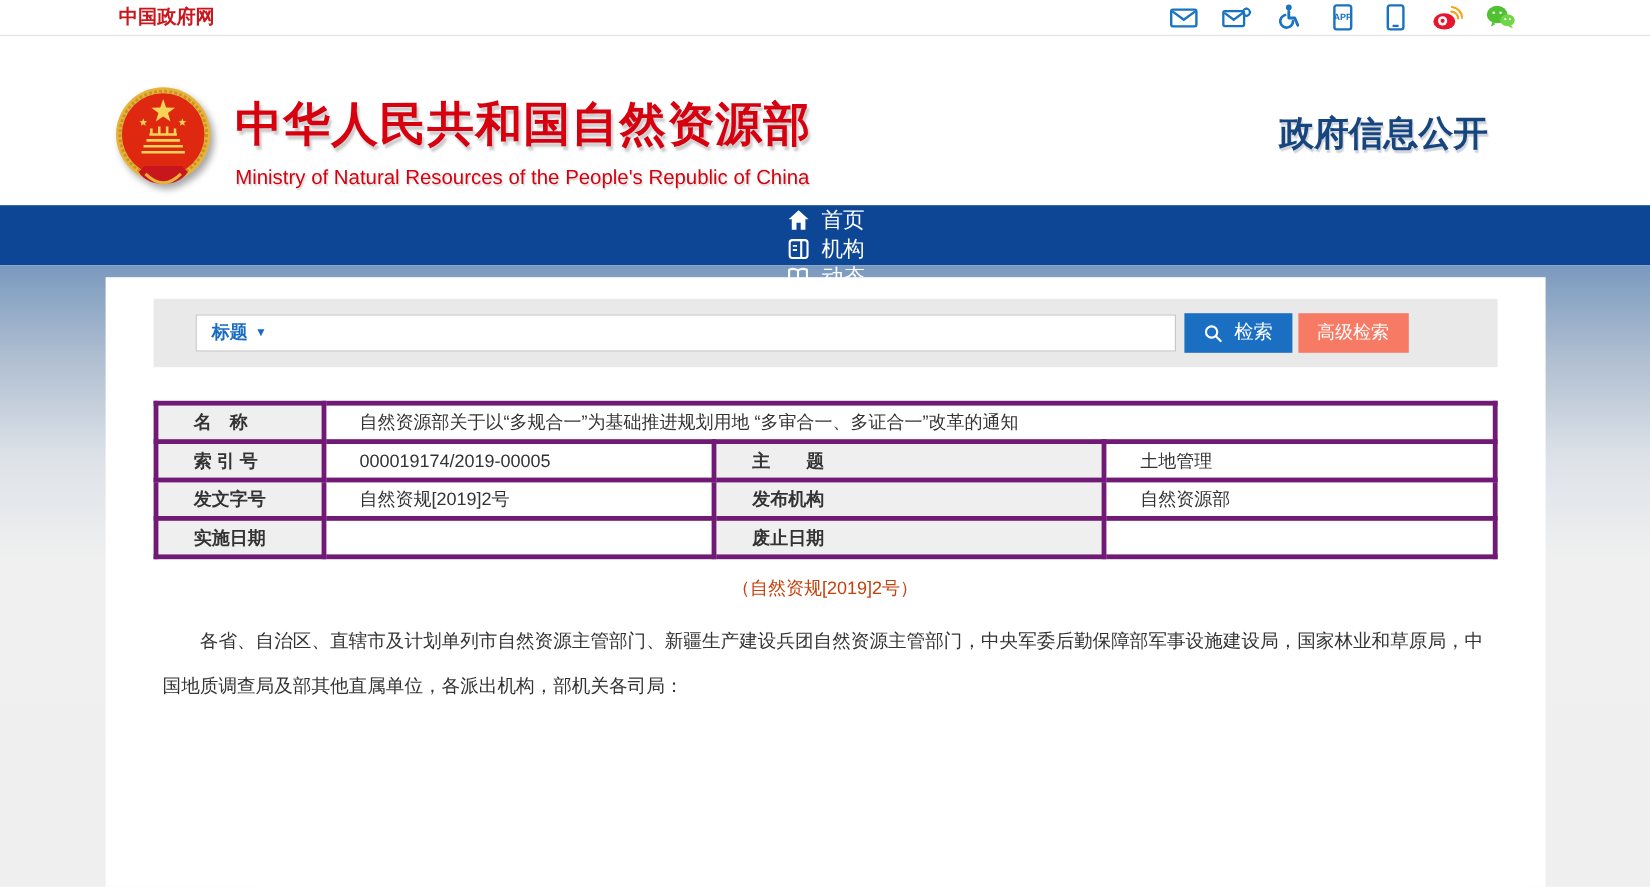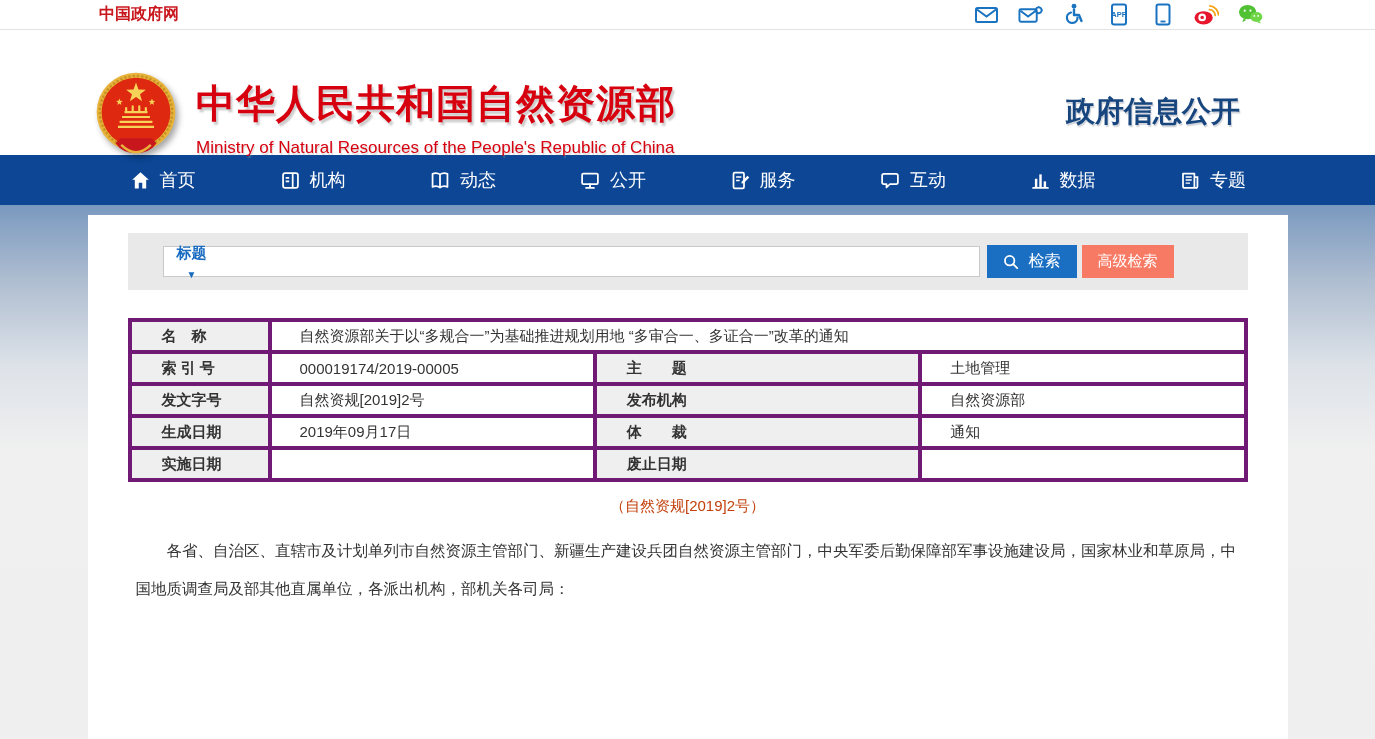--- a/index.html
+++ b/index.html
@@ -21,37 +21,37 @@
   .brand { position:absolute; left:196px; top:47px; }
   .brand-title { color:#d7000f; font-size:39px; font-weight:bold; letter-spacing:1px;
     text-shadow:2px 3px 2px rgba(140,140,140,0.45); white-space:nowrap; }
   .brand-sub { color:#d7000f; font-size:17px; margin-top:7px;
     text-shadow:1px 2px 1px rgba(160,160,160,0.4); white-space:nowrap; }
   .section-title { position:absolute; right:135px; top:62px; color:#17467f;
     font-size:29px; font-weight:bold; text-shadow:1px 2px 1px rgba(120,130,150,0.35); }
 
   
   .nav { height:50px; background:#0c4694; }
-  .nav ul { list-style:none; width:1200px; margin:0 auto; height:50px; display:flex; }
+  .nav ul { list-style:none; width:1200px; margin:16px auto; height:50px; display:flex;flex-direction:column; }
   .nav li { flex:1; display:flex; align-items:center; justify-content:center; gap:9px;
     color:#fff; font-size:18px; cursor:pointer; }
   .nav svg { display:block; }
 
   
   .page { height:534px;
     background:linear-gradient(180deg,#7a99bf 0%,#aebdd0 14%,#dde2e8 30%,#f0f0f0 46%,#efefef 100%); }
   .card { width:1200px; height:524px; margin:0 auto; position:relative; top:10px;
     background:#fff; padding-top:18px; overflow:hidden; }
 
   
   .search-wrap { margin:0 40px; height:57px; background:#e9e9e9;
     display:flex; align-items:center; padding-left:35px; }
   .search-box { width:817px; height:31px; background:#fff; border:1px solid #c9c9c9;
     display:flex; align-items:center; padding-left:13px; cursor:text; }
-  .field-sel { color:#1a6cc0; font-size:15px; font-weight:bold; cursor:pointer; display:flex; align-items:center; gap:6px;flex-direction:column; }
+  .field-sel { color:#1a6cc0; font-size:15px; font-weight:bold; cursor:pointer; display:flex; align-items:center; gap:6px; }
   .field-sel .arrow { font-size:10px; }
   .btn-search { margin-left:7px; width:90px; height:33px; background:#1b6fc3; border:none;
     color:#fff; font-size:16px; display:flex; align-items:center; justify-content:center; gap:10px; cursor:pointer; }
   .btn-adv { margin-left:5px; width:92px; height:33px; background:#f77a64; border:none;
     color:#fff; font-size:15px; cursor:pointer; }
 
   
   table.meta { margin:28px 40px 0; width:1120px; border-collapse:collapse; table-layout:fixed; }
   table.meta td { border:4px solid #701a75; height:32px; font-size:15px; color:#333;
     padding-left:28px; background:#fff; overflow:hidden; white-space:nowrap; }
@@ -250,26 +250,20 @@
         <td class="lbl w-l2">主　　题</td>
         <td class="w-v2">土地管理</td>
       </tr>
       <tr>
         <td class="lbl w-l1">发文字号</td>
         <td class="w-v1">自然资规[2019]2号</td>
         <td class="lbl w-l2">发布机构</td>
         <td class="w-v2">自然资源部</td>
       </tr>
       <tr>
-        <td class="lbl w-l1">生成日期</td>
-        <td class="w-v1">2019年09月17日</td>
-        <td class="lbl w-l2">体　　裁</td>
-        <td class="w-v2">通知</td>
-      </tr>
-      <tr>
         <td class="lbl w-l1">实施日期</td>
         <td class="w-v1"></td>
         <td class="lbl w-l2">废止日期</td>
         <td class="w-v2"></td>
       </tr>
     </tbody>
       </table>
 
     <div class="doc-number">（自然资规[2019]2号）</div>
     <p class="doc-body">各省、自治区、直辖市及计划单列市自然资源主管部门、新疆生产建设兵团自然资源主管部门，中央军委后勤保障部军事设施建设局，国家林业和草原局，中国地质调查局及部其他直属单位，各派出机构，部机关各司局：</p>

